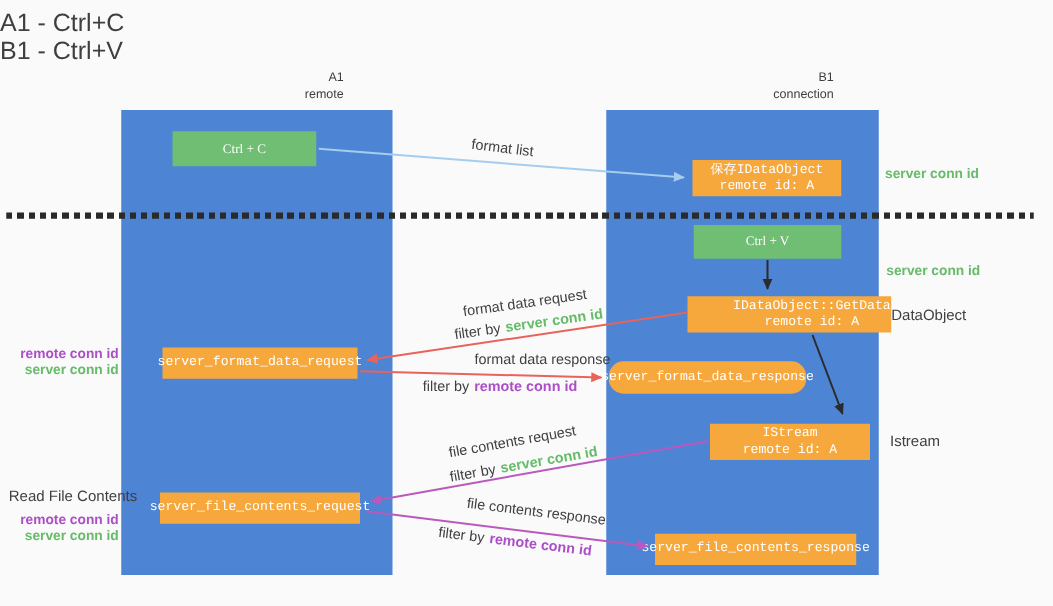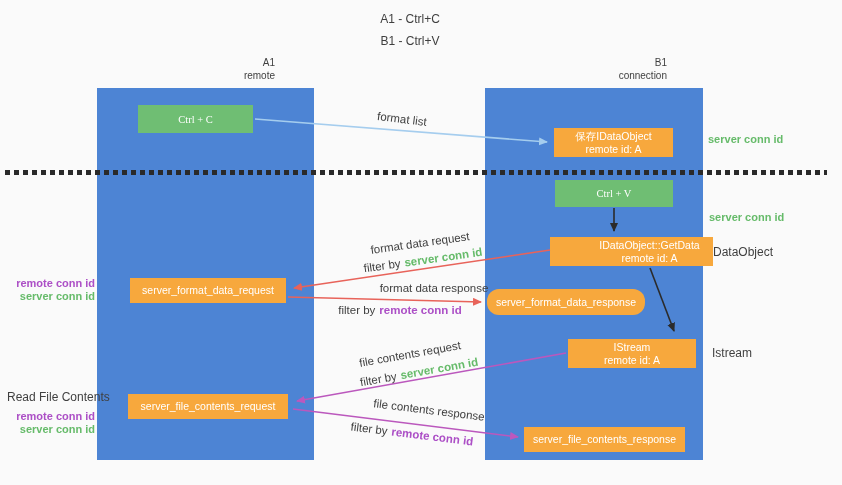--- a/index.html
+++ b/index.html
@@ -1,38 +1,38 @@
 <!DOCTYPE html>
 <html style="--bg: #fafafa; --column: #4d84d4; --green_box: #6fbe73; --orange_box: #f7a83d; --arrow_blue: #a5cdee; --arrow_red: #e8635a; --arrow_purple: #bb58bd; --arrow_black: #2b2b2b; --text_dark: #3f3f3f; --text_green: #66bb6a; --text_purple: #ac4fc6;"><head>
 <meta charset="utf-8">
 <style>
   html,body{margin:0;padding:0;}
   body{font-family:"Liberation Sans","DejaVu Sans",sans-serif;}
   #canvas{position:relative;width:842px;height:485px;background:var(--bg,#fafafa);overflow:hidden;}
 
-  .title{position:absolute;top:8px;left:0;width:820px;text-align:center;
-         font-size:12px;line-height:22px;color:var(--text_dark);}
+  .title{position:absolute;top:8px;left:0;width:820px;text-align:left;
+         font-size:20px;line-height:22px;color:var(--text_dark);}
 
   .col-header{position:absolute;width:140px;text-align:right;font-size:10px;
               line-height:13px;color:var(--text_dark);}
   #hdr-a1{left:135px;top:56px;}
   #hdr-b1{left:527px;top:56px;}
 
   .column{position:absolute;top:88px;height:372px;background:var(--column);}
   #col-left{left:97px;width:217px;}
   #col-right{left:485px;width:218px;}
 
   .divider{position:absolute;left:5px;top:170px;width:822px;height:5px;
            background:repeating-linear-gradient(to right,#2a2a2a 0 5px,transparent 5px 9px);}
 
   .box{position:absolute;display:flex;flex-direction:column;align-items:center;
        justify-content:center;color:#fff;font-size:10.5px;line-height:13px;
        text-align:center;white-space:nowrap;}
   .green{background:var(--green_box);font-family:Liberation Serif, serif;}
-  .orange{background:var(--orange_box);}
+  .orange{background:var(--orange_box);font-family:Liberation Mono, monospace;}
 
   #box-ctrl-c{left:138px;top:105px;width:115px;height:28px;}
   #box-save{left:554px;top:128px;width:119px;height:29px;}
   #box-ctrl-v{left:555px;top:180px;width:118px;height:27px;}
   #box-getdata{left:550px;top:237px;width:127px;height:29px;padding-left:36px;}
   #box-fmt-req{left:130px;top:278px;width:156px;height:25px;}
   #box-fmt-resp{left:487px;top:289px;width:158px;height:26px;border-radius:12px;}
   #box-istream{left:568px;top:339px;width:128px;height:29px;}
   #box-file-req{left:128px;top:394px;width:160px;height:25px;}
   #box-file-resp{left:524px;top:427px;width:161px;height:25px;}

